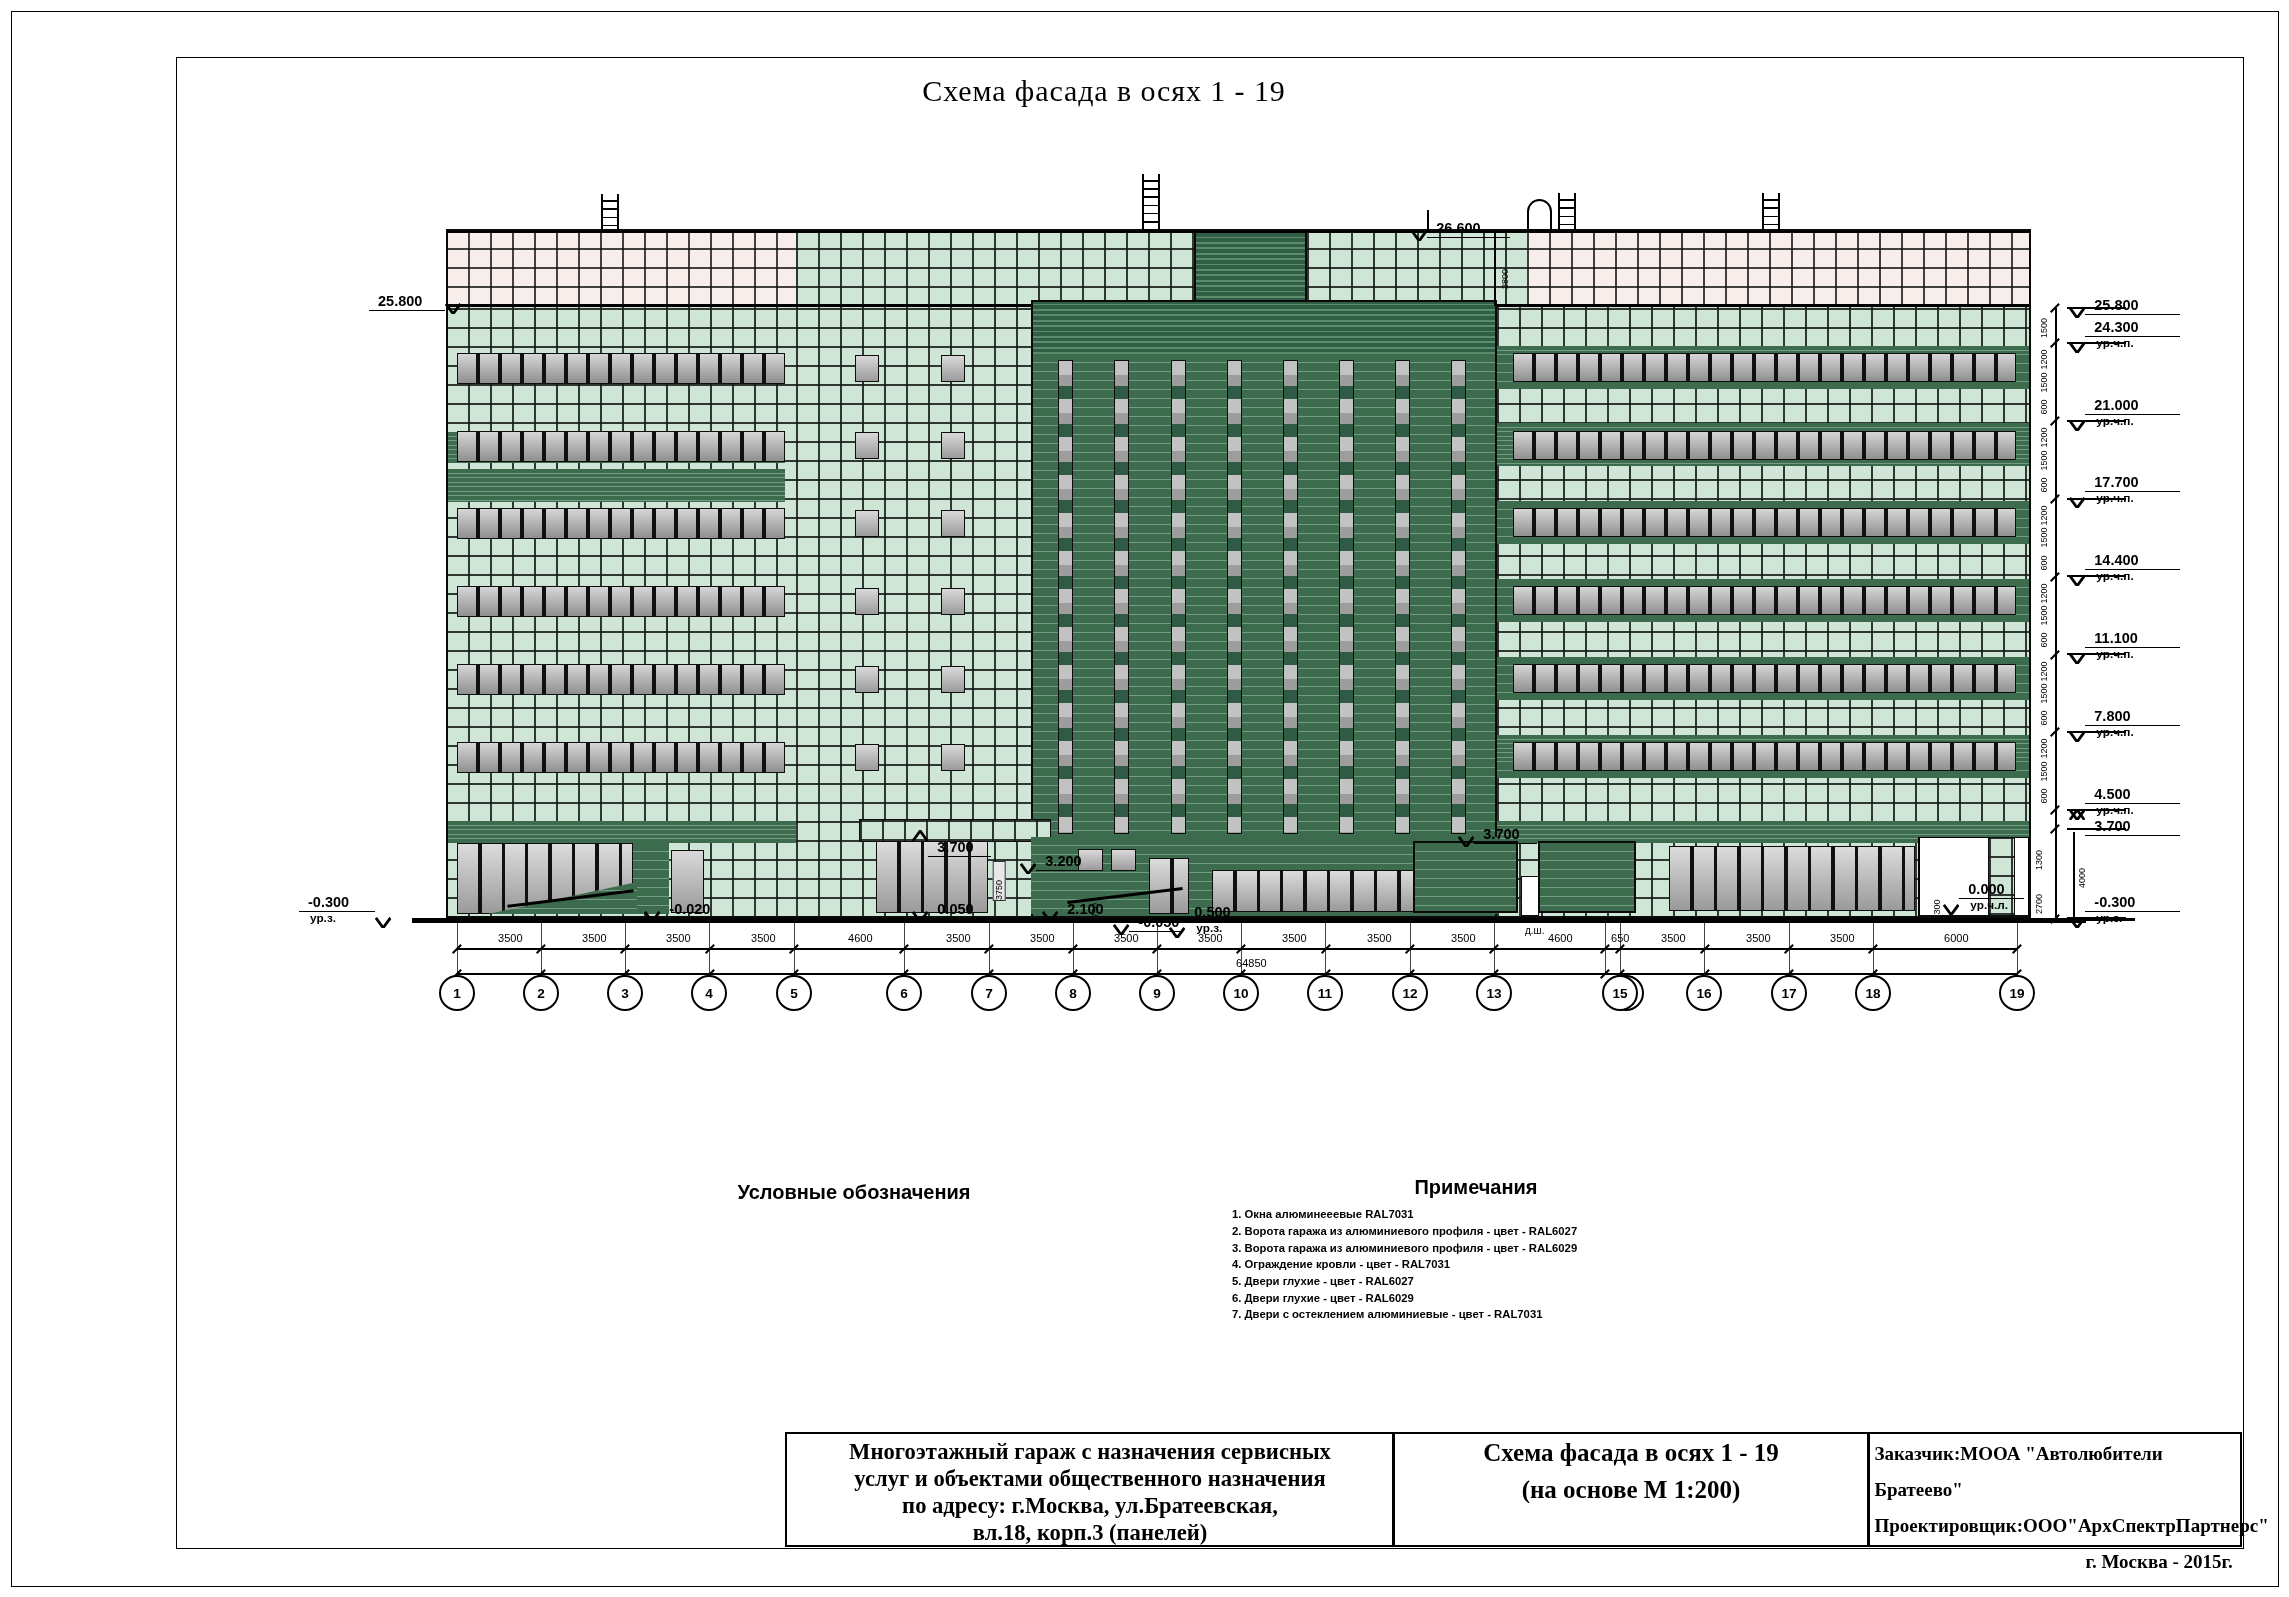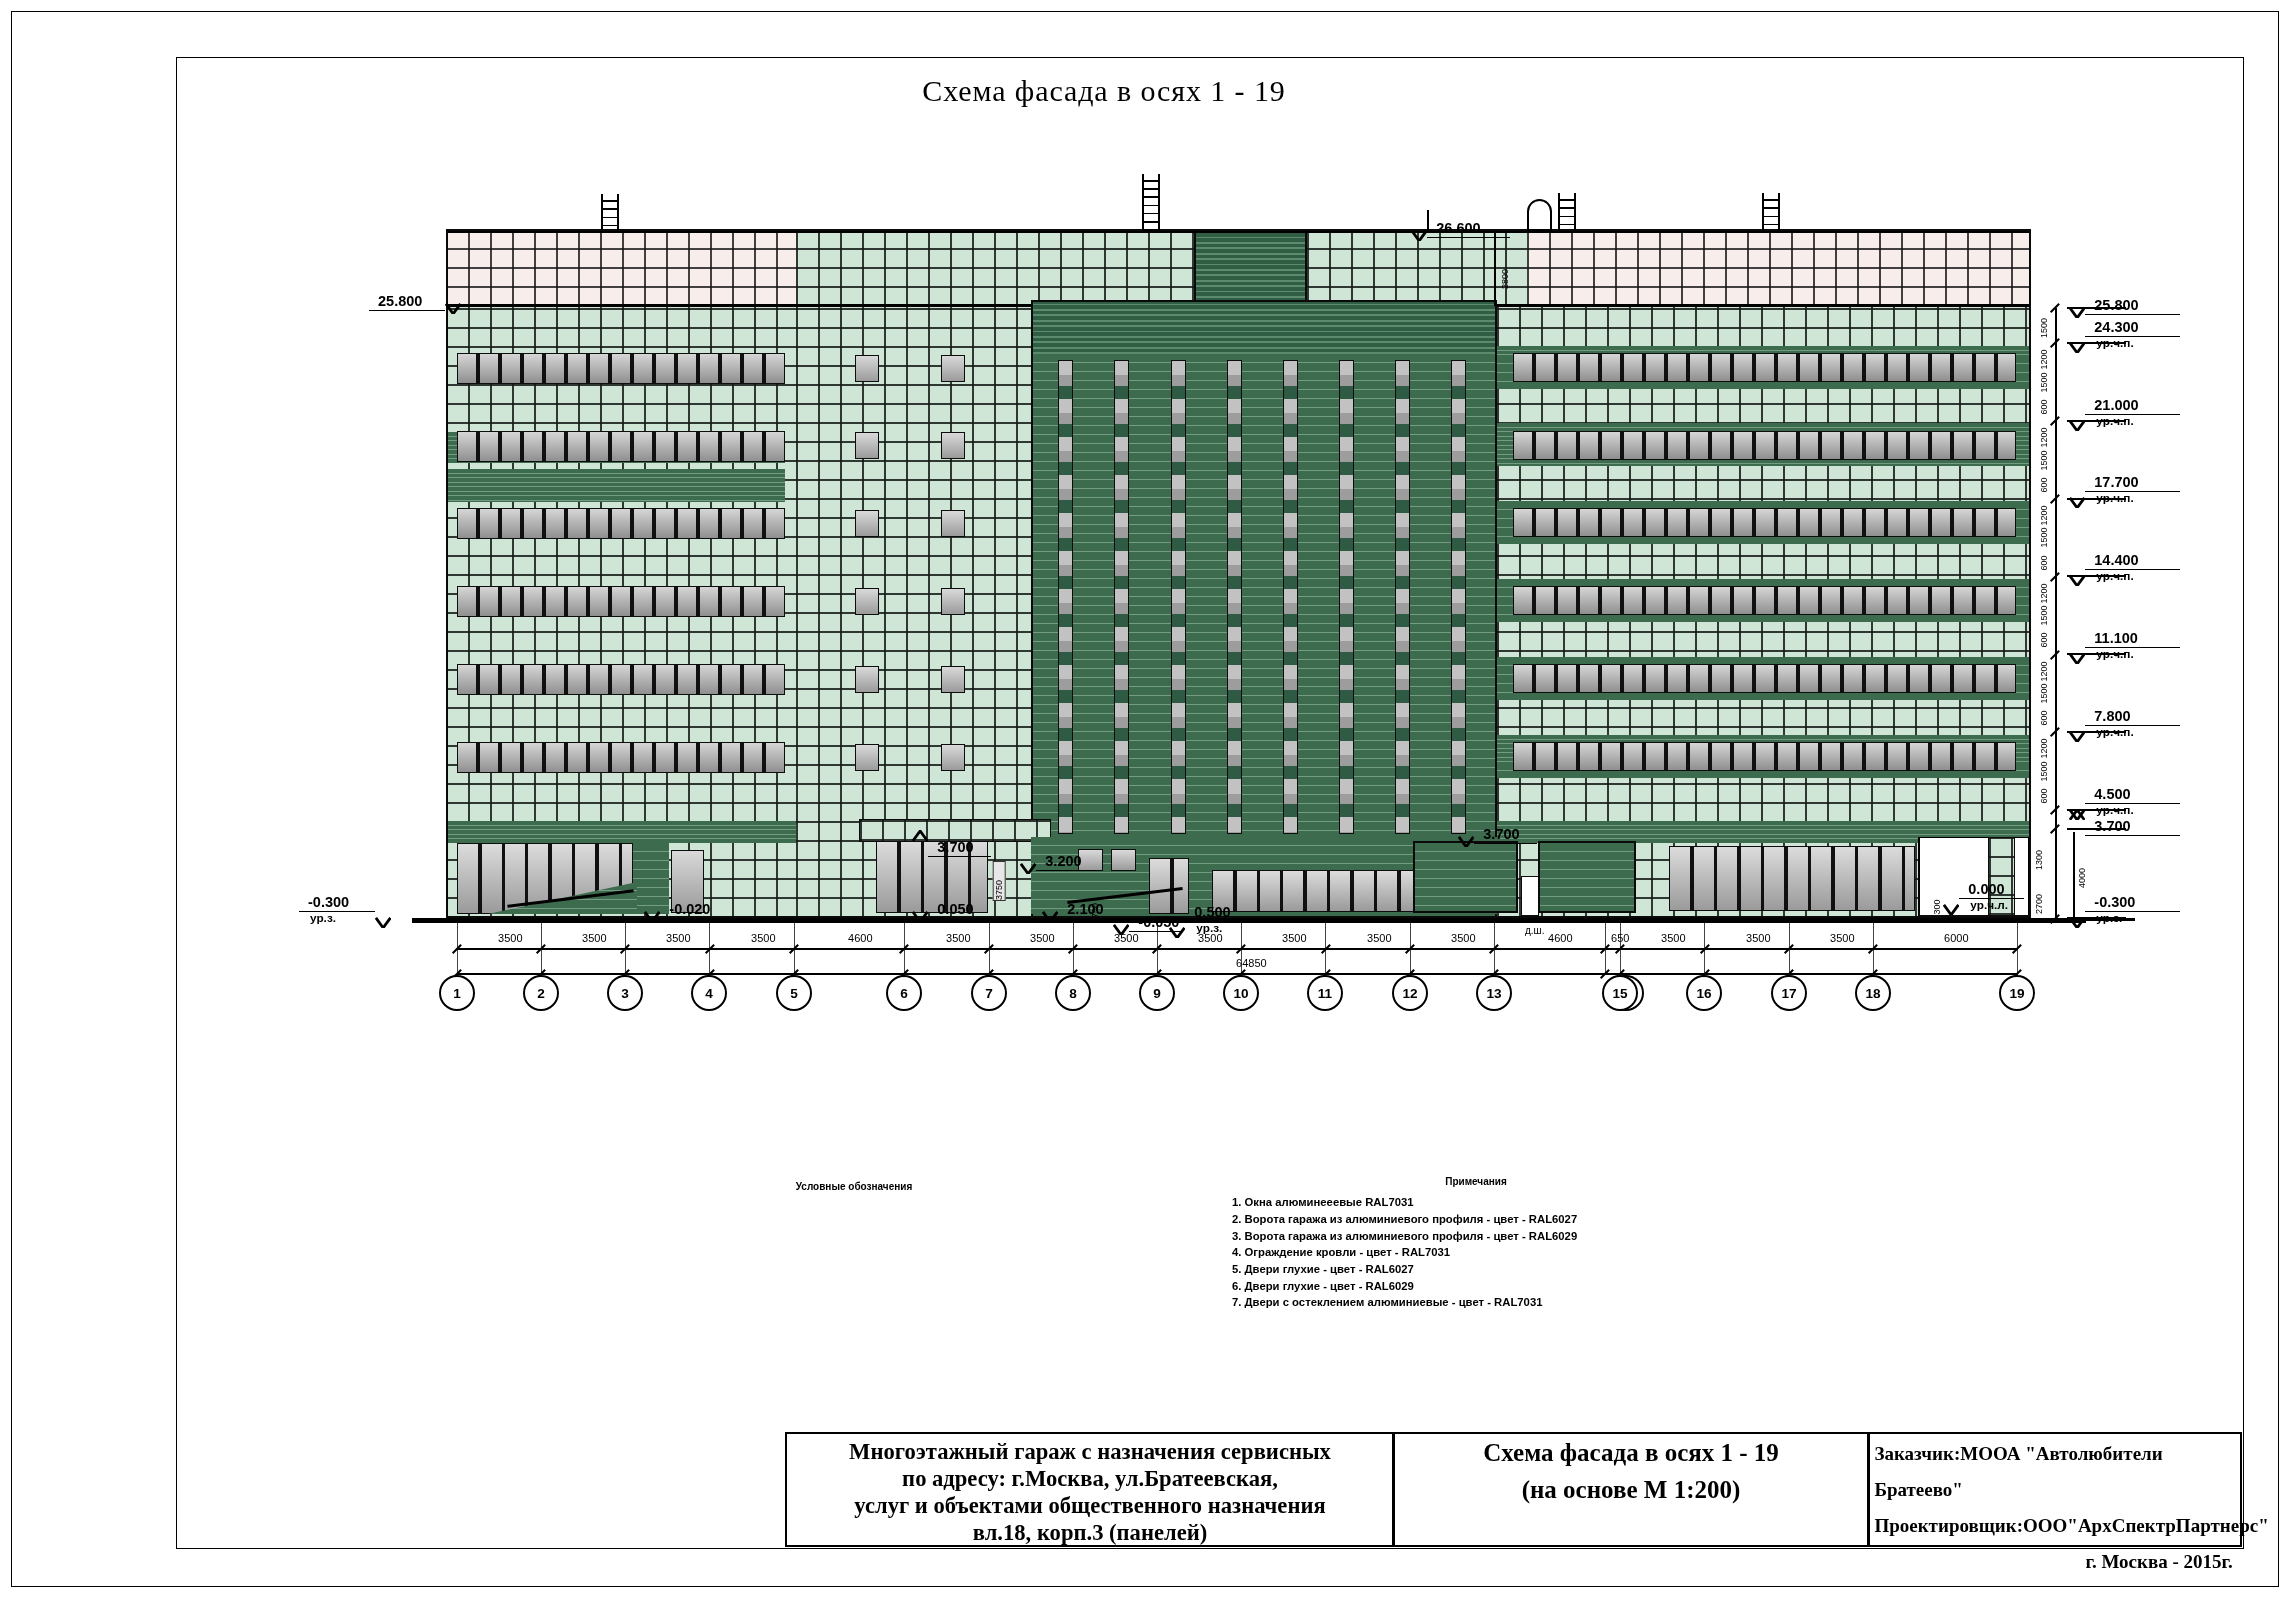--- a/index.html
+++ b/index.html
@@ -35,21 +35,21 @@
   .dimtxt-c{font-size:11px;white-space:nowrap;text-align:center;transform:translateX(-50%);}
   .rot{writing-mode:vertical-rl;transform:rotate(180deg);font-size:9px;white-space:nowrap;}
   .emark{display:flex;align-items:flex-end;white-space:nowrap;}
   .emark .stack{display:flex;flex-direction:column;}
   .emark .val{font-weight:bold;font-size:14.5px;border-bottom:1.8px solid #000;padding:0 5.4px 0.9px 9px;line-height:15.4px;}
   .emark .sub{font-weight:bold;font-size:11.8px;padding-left:11px;line-height:12.7px;}
   .axis-circle{border:2.7px solid #000;border-radius:50%;background:#fff;display:flex;align-items:center;justify-content:center;font-weight:bold;font-size:13.6px;}
   .hline{background:#000;}
   .vline{background:#000;}
   .tick45{width:1.8px;height:11.8px;background:#000;transform:rotate(45deg);}
-  .legend-h,.notes-h{font-weight:bold;font-size:10px;white-space:nowrap;}
+  .legend-h,.notes-h{font-weight:bold;font-size:20px;white-space:nowrap;}
   .legend-item{display:flex;align-items:center;gap:7.2px;font-size:10.4px;font-weight:bold;white-space:nowrap;}
   .legend-sw{width:36px;height:13.6px;border:1.8px solid #000;}
   .note-line{font-size:11.3px;font-weight:bold;white-space:nowrap;line-height:16.7px;}
   .tb{border:2.7px solid #000;font-family:"Liberation Serif",serif;}
   .tb-left{font-size:22.6px;font-weight:bold;text-align:center;line-height:27px;padding-top:3.6px;}
   .tb-mid{font-size:25px;font-weight:bold;text-align:center;line-height:37px;}
   .tb-right{font-size:19px;font-weight:bold;line-height:36px;padding:1.8px 7.2px 0 5.4px;}
   .tb-right .r{text-align:right;}
   .ladder{border-left:2.7px solid #000;border-right:2.7px solid #000;
     background:repeating-linear-gradient(180deg,transparent 0 6.3px,#000 6.3px 8.1px);}
@@ -497,22 +497,22 @@
         <div class="note-line">4. Ограждение кровли - цвет - RAL7031</div>
         <div class="note-line">5. Двери глухие - цвет - RAL6027</div>
         <div class="note-line">6. Двери глухие - цвет - RAL6029</div>
         <div class="note-line">7. Двери с остеклением алюминиевые - цвет - RAL7031</div>
       </div>
   </div>
 
   <div class="abs tb tb-left" style="left:785px;top:1432px;width:610px;height:115px;">
     <div id="tb-left-lines">
         <div>Многоэтажный гараж с назначения сервисных</div>
+        <div>услуг и объектами общественного назначения</div>
         <div>по адресу: г.Москва, ул.Братеевская,</div>
-        <div>услуг и объектами общественного назначения</div>
         <div>вл.18, корп.3 (панелей)</div>
       </div>
   </div>
   <div class="abs tb tb-mid" style="left:1392px;top:1432px;width:478px;height:115px;">
     <div id="tb-mid-lines">
         <div>Схема фасада в осях 1 - 19</div>
         <div>(на основе М 1:200)</div>
       </div>
   </div>
   <div class="abs tb tb-right" style="left:1867px;top:1432px;width:375px;height:115px;">

